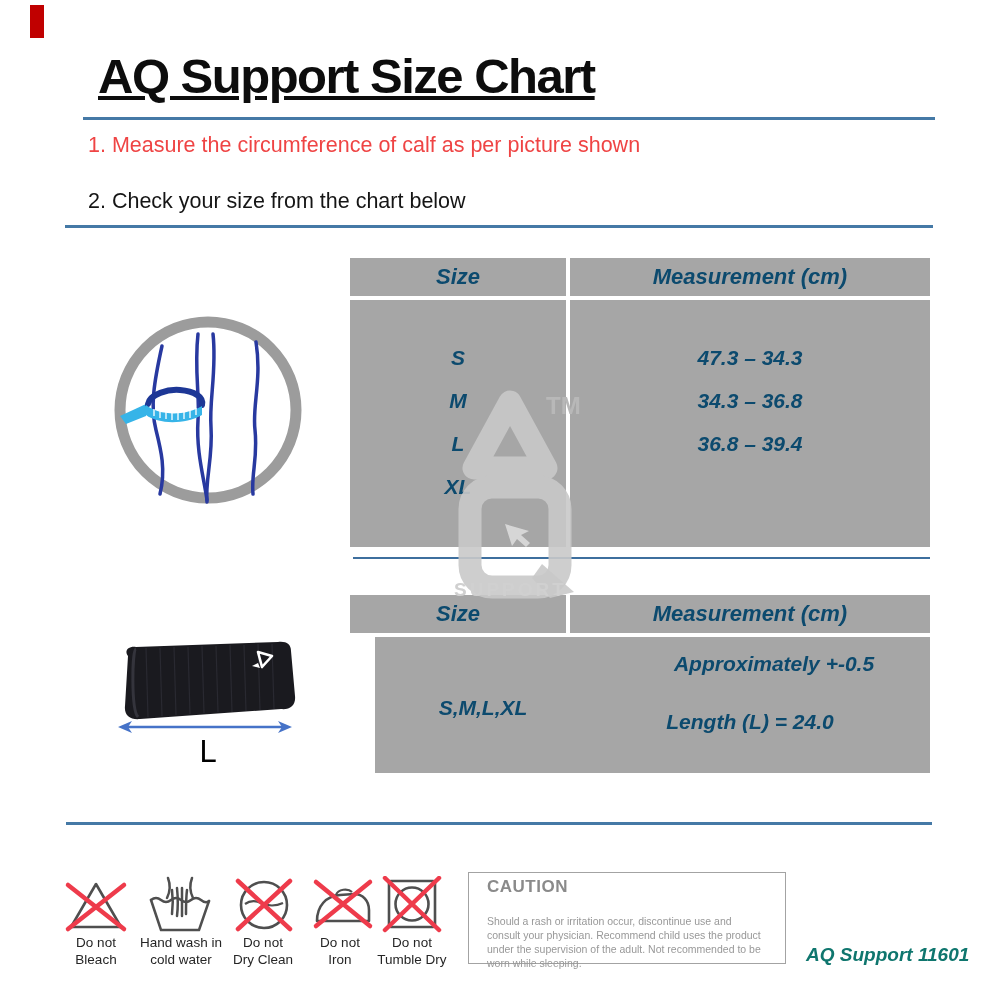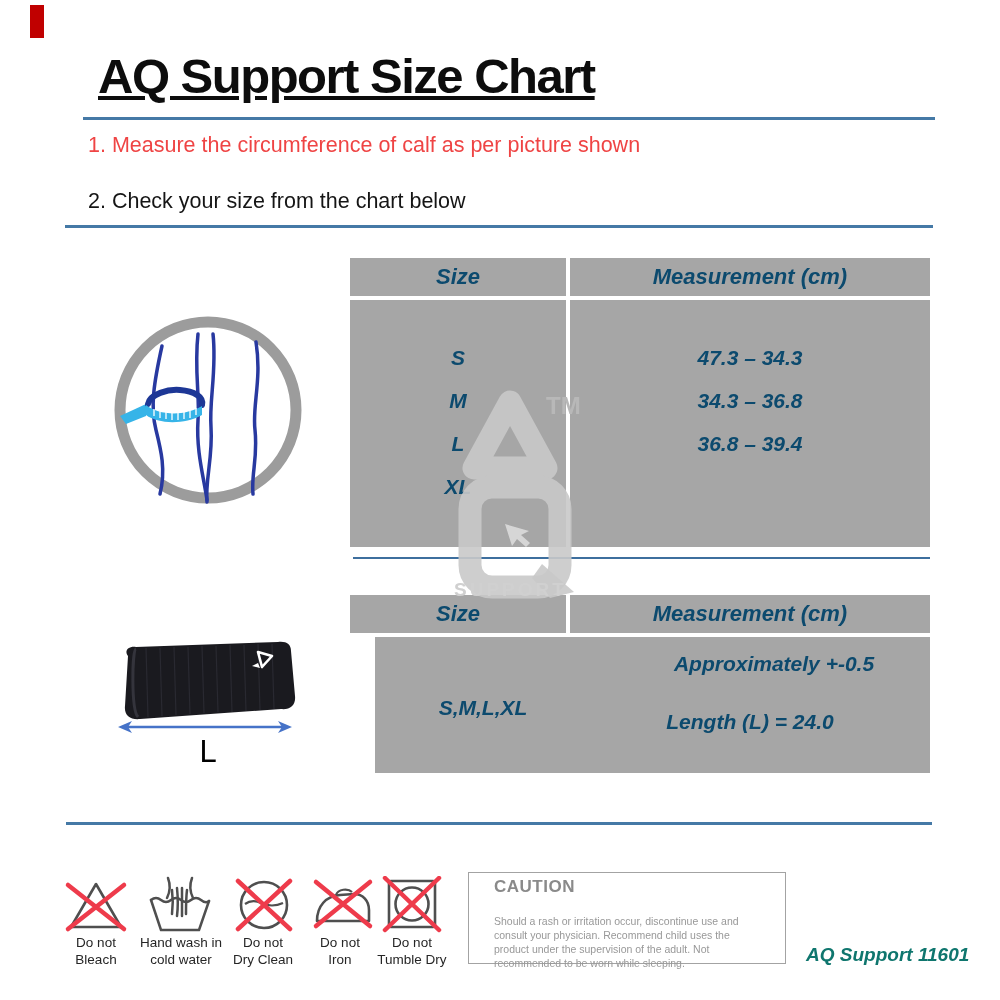--- a/index.html
+++ b/index.html
@@ -35,21 +35,21 @@
   #calf-circle{left:110px;top:312px;}
   #watermark{left:450px;top:386px;pointer-events:none;}
   #product{left:112px;top:640px;}
   #length-arrow{left:114px;top:717px;}
   #length-l{left:190px;top:734px;width:36px;text-align:center;font-size:31px;color:#000;}
   #rule-bot{left:66px;top:822px;width:866px;}
   
   .care-icon{position:absolute;top:876px;}
   .care-label{position:absolute;top:934px;font-size:13.5px;line-height:17px;color:#262626;text-align:center;}
   
-  #caution{left:468px;top:872px;width:318px;height:92px;border:1.5px solid #a3a3a3;box-sizing:border-box;padding:4px 25px;}
+  #caution{left:468px;top:872px;width:318px;height:92px;border:1.5px solid #a3a3a3;box-sizing:border-box;padding:4px 18px;}
   #caution-title{font-size:17px;font-weight:700;color:#8a8a8a;letter-spacing:.5px;}
   #caution-body{font-size:10.5px;line-height:1.33;color:#989898;margin-top:18px;}
   #footer-model{left:806px;top:944px;font-size:19px;font-weight:700;font-style:italic;color:#0f766e;white-space:nowrap;}
 </style>
 </head>
 <body>
 
 <div id="page">
 
   <div class="abs" id="flag"></div>

